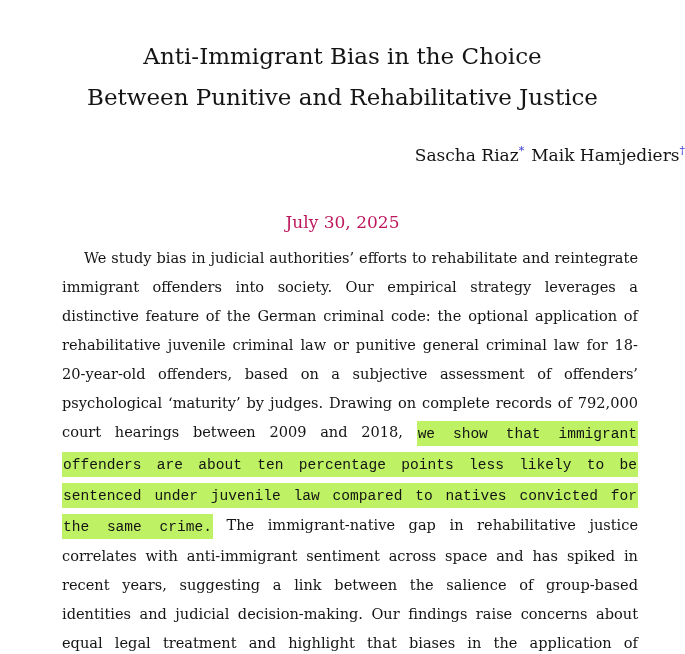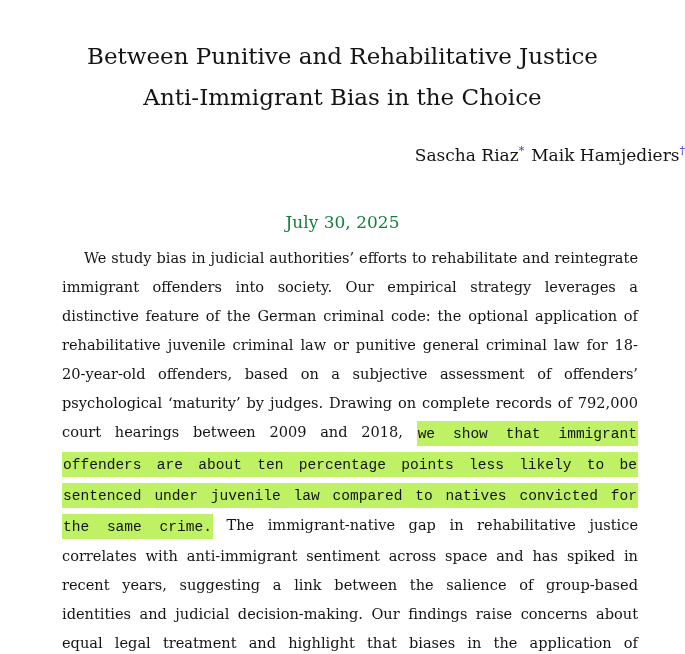--- a/index.html
+++ b/index.html
@@ -40,21 +40,21 @@
   .footnote-marker {
     color: #3333cc;
     font-size: 11px;
     vertical-align: super;
     line-height: 0;
   }
   .date {
     margin-top: 47px;
     text-align: center;
     font-size: 17px;
-    color: #15803d;
+    color: #be185d;
   }
   .abstract-heading {
     margin-top: 55px;
     text-align: center;
     font-size: 15px;
     font-weight: 700;
     color: #141414;
   }
   .abstract-body {
     margin: 11px auto 0 62px;
@@ -73,22 +73,22 @@
     box-decoration-break: clone;
     font-family: Liberation Mono, monospace;
   }
 </style>
 </head>
 <body>
 
 <div class="page">
 
   <div class="title-block">
+    <div class="title-line">Anti-Immigrant Bias in the Choice</div>
     <div class="title-line">Between Punitive and Rehabilitative Justice</div>
-    <div class="title-line">Anti-Immigrant Bias in the Choice</div>
   </div>
 
   <div class="authors">
     <span class="author"><span>Sascha Riaz</span><span class="footnote-marker">*</span></span><span class="author"><span>Maik Hamjediers</span><span class="footnote-marker">†</span></span>
   </div>
 
   <div class="date">July 30, 2025</div>
 
 
   <p class="abstract-body"><span>We study bias in judicial authorities’ efforts to rehabilitate and reintegrate immigrant offenders into society. Our empirical strategy leverages a distinctive feature of the German criminal code: the optional application of rehabilitative juvenile criminal law or punitive general criminal law for 18-20-year-old offenders, based on a subjective assessment of offenders’ psychological ‘maturity’ by judges. Drawing on complete records of 792,000 court hearings between 2009 and 2018, </span><mark class="hl">we show that immigrant offenders are about ten percentage points less likely to be sentenced under juvenile law compared to natives convicted for the same crime.</mark><span> The immigrant-native gap in rehabilitative justice correlates with anti-immigrant sentiment across space and has spiked in recent years, suggesting a link between the salience of group-based identities and judicial decision-making. Our findings raise concerns about equal legal treatment and highlight that biases in the application of rehabilitative justice may contribute to higher recidivism rates among immigrant offenders.</span></p>

